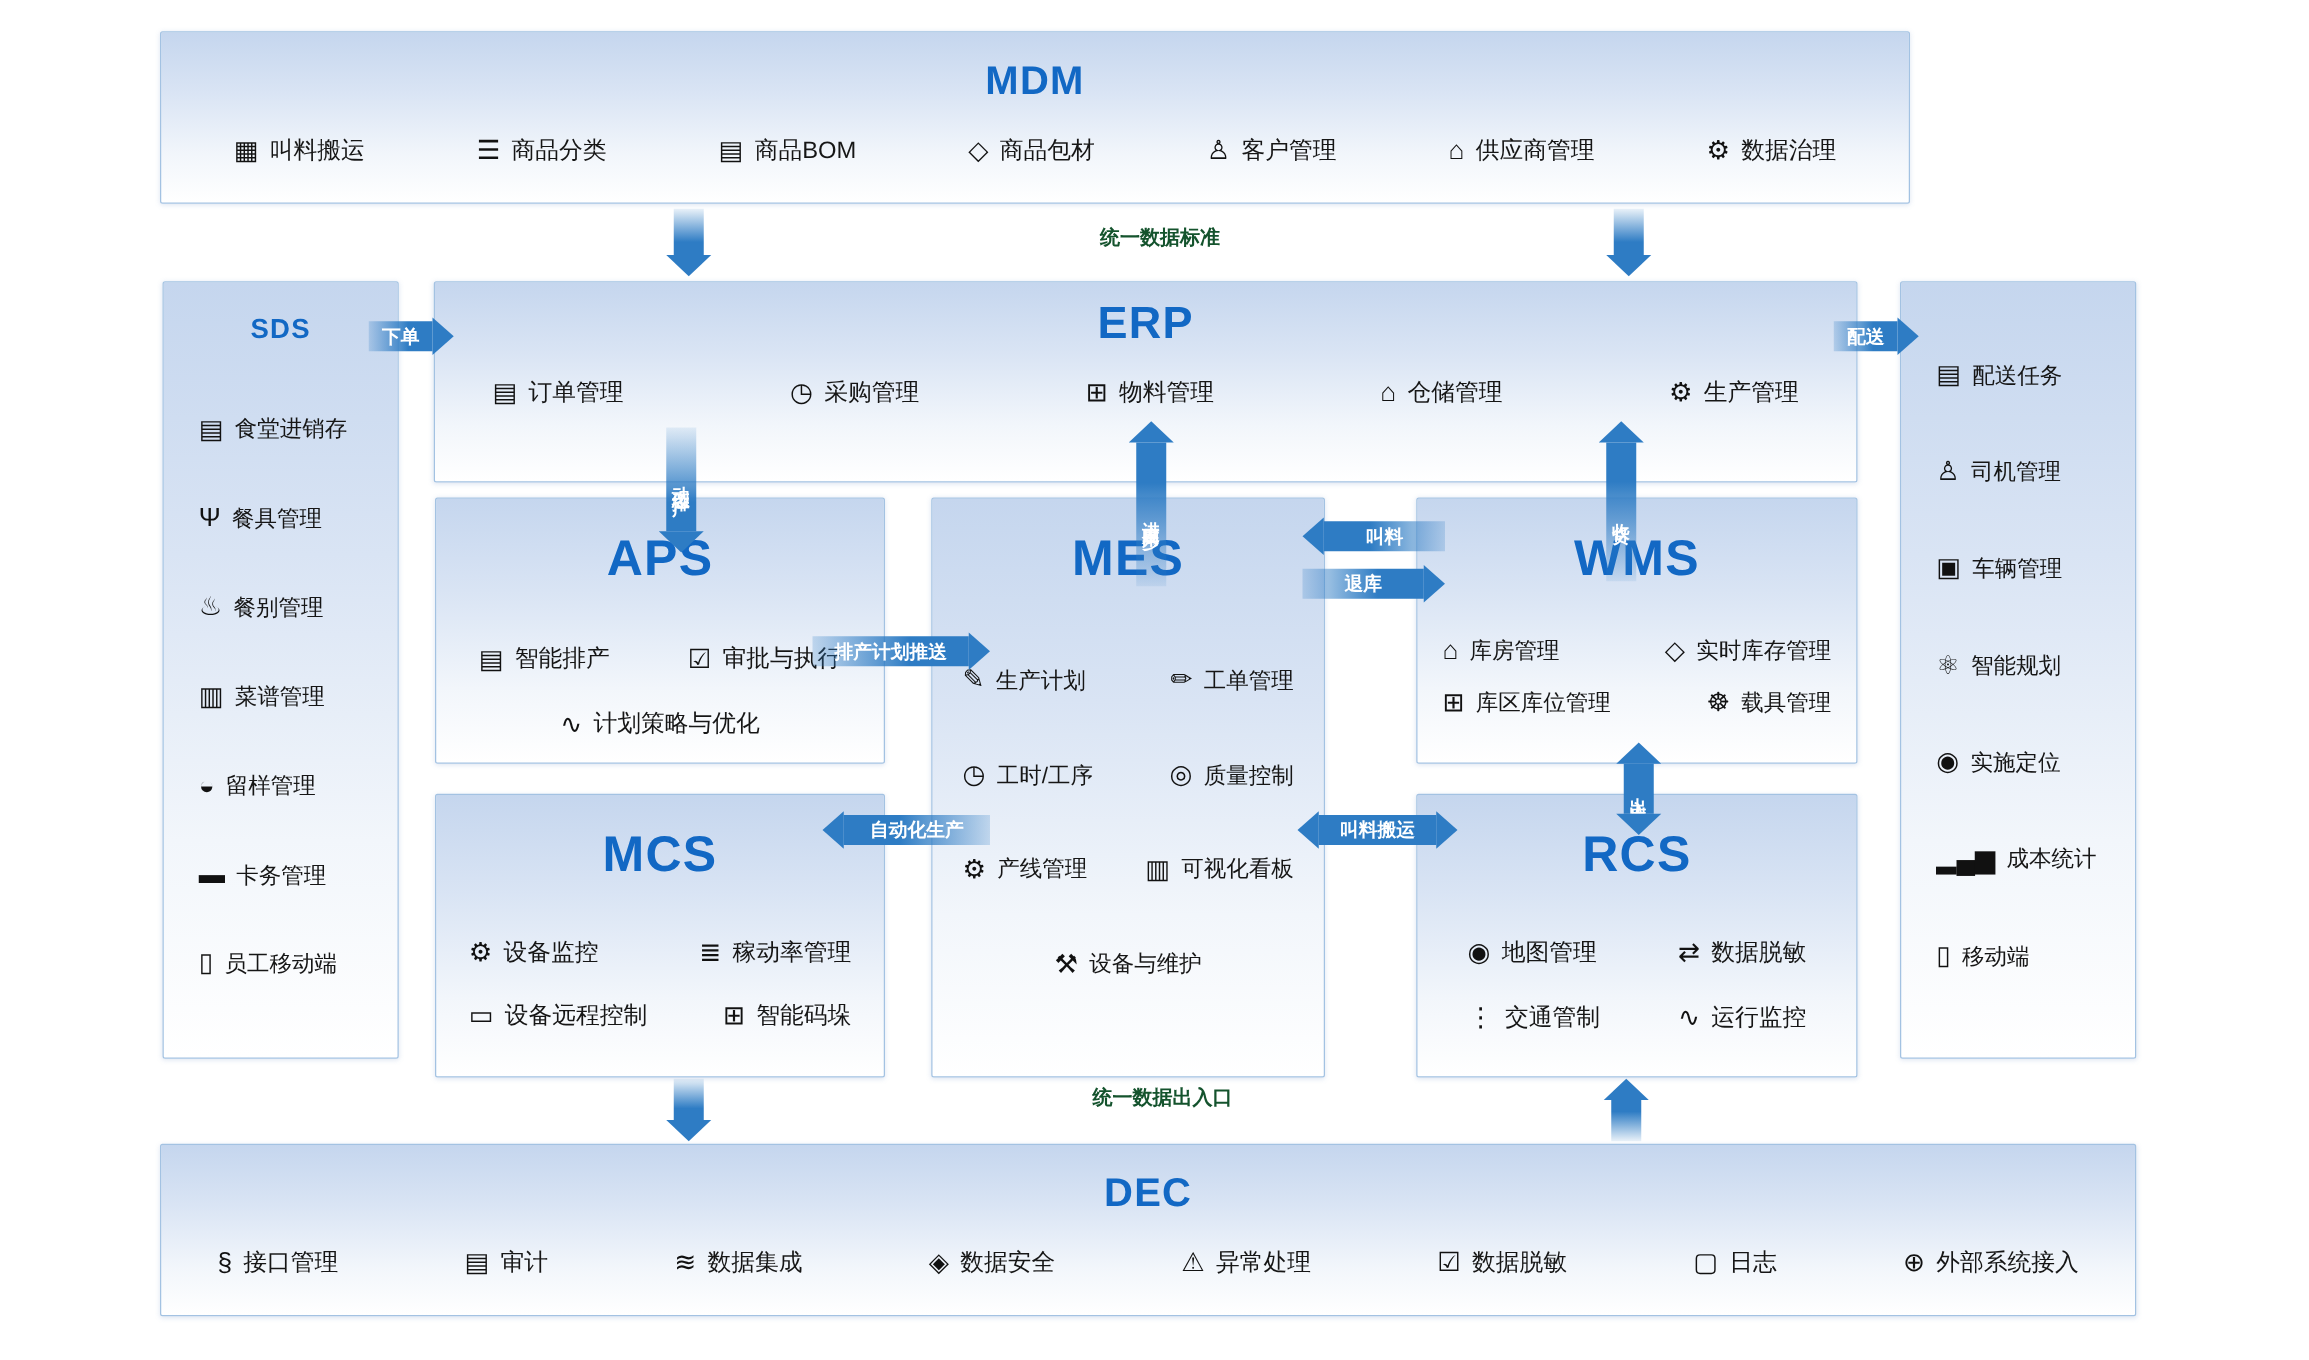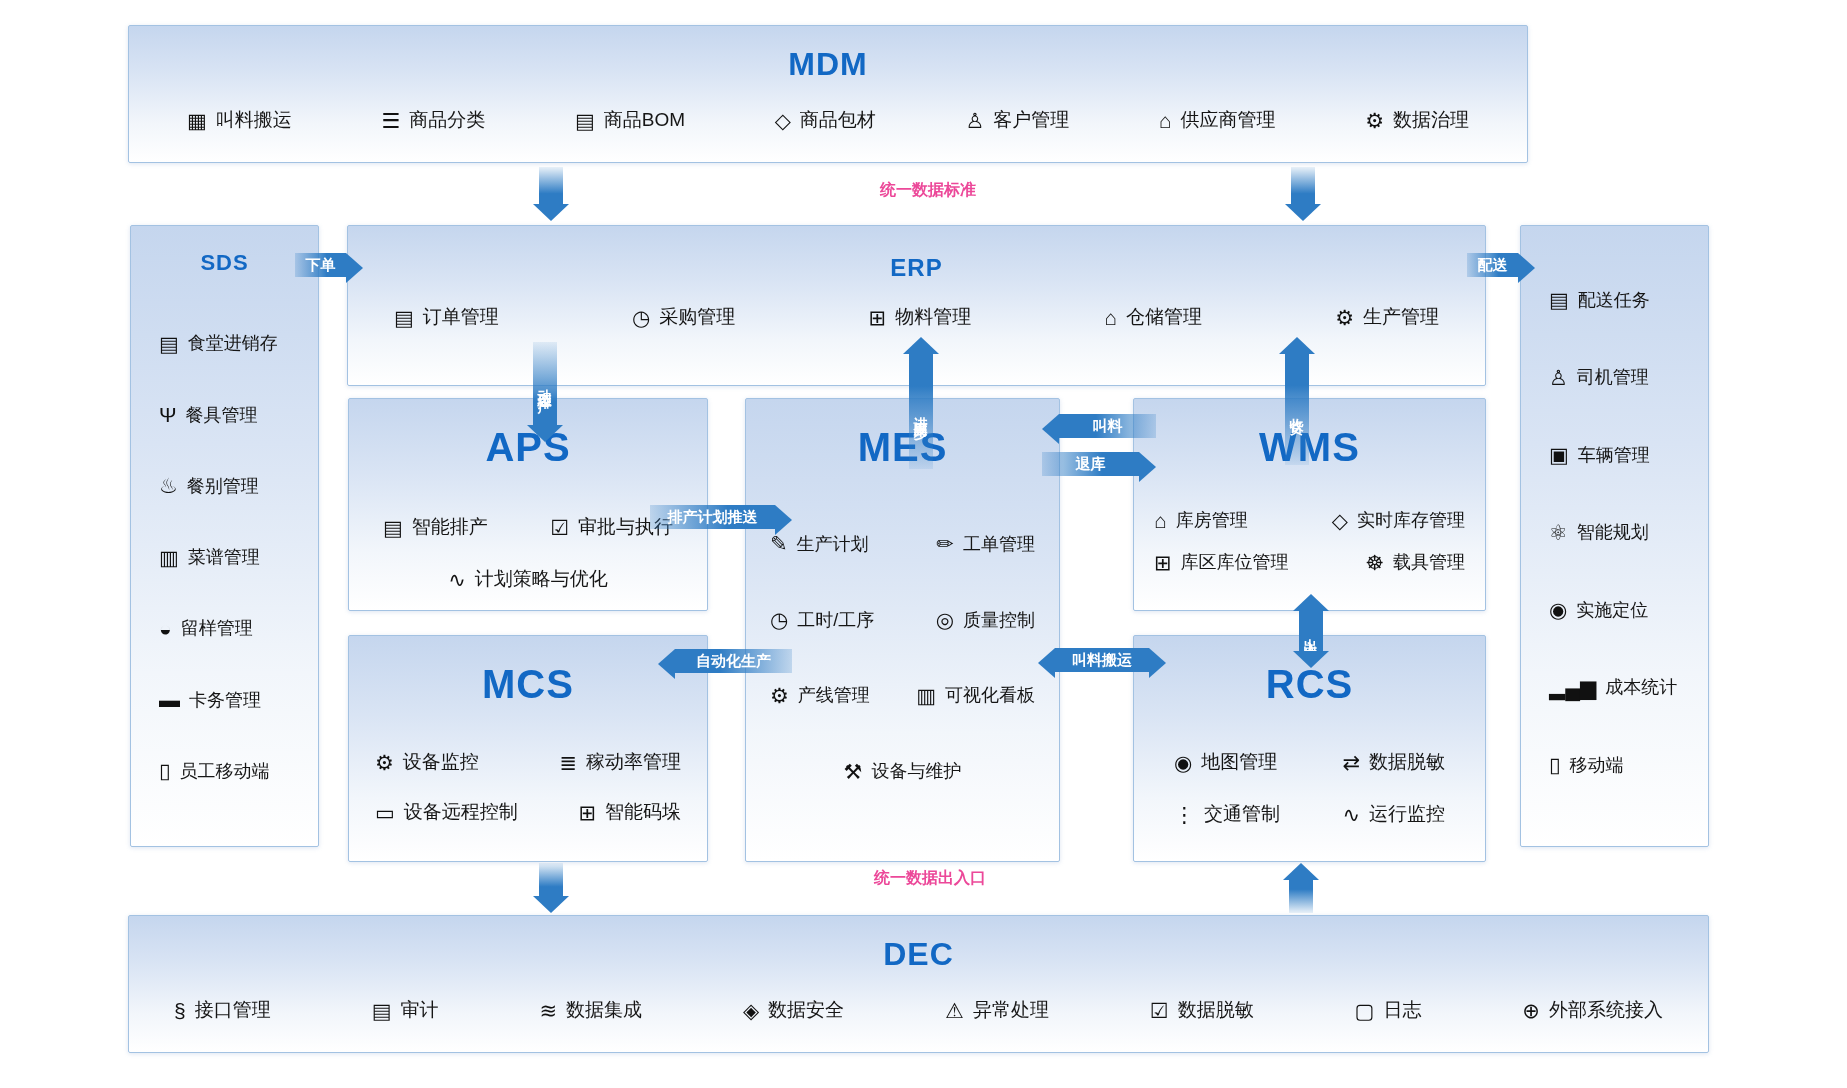--- a/index.html
+++ b/index.html
@@ -18,44 +18,44 @@
   #mdm .items{display:flex;justify-content:space-between;padding:24px 58px 0;}
   #dec .items{display:flex;justify-content:space-between;padding:24px 45px 0;}
   
   #sds{left:130px;top:225px;width:189px;height:622px;display:flex;flex-direction:column;}
   #tms{left:1520px;top:225px;width:189px;height:622px;display:flex;flex-direction:column;}
   #sds .title,#tms .title{padding-top:24px;font-size:22px;}
   .vitems{flex:1;display:flex;flex-direction:column;justify-content:space-evenly;padding:8px 0 16px 28px;}
   .vitems .item{font-size:18px;}
   
   #erp{left:347px;top:225px;width:1139px;height:161px;}
-  #erp .title{padding-top:28px;font-size:24px;}
+  #erp .title{padding-top:11px;font-size:36px;}
   #erp .items{display:flex;justify-content:space-between;padding:22px 46px 0;}
   
   #aps{left:348px;top:398px;width:360px;height:213px;}
   #mes{left:745px;top:398px;width:315px;height:464px;display:flex;flex-direction:column;}
   #wms{left:1133px;top:398px;width:353px;height:213px;}
   #mcs{left:348px;top:635px;width:360px;height:227px;}
   #rcs{left:1133px;top:635px;width:353px;height:227px;}
   #aps .title,#mes .title,#wms .title,#mcs .title,#rcs .title{padding-top:26px;font-size:40px;}
   .rows{display:flex;flex-direction:column;}
   .row{display:flex;justify-content:space-between;}
   .row.center{justify-content:center;}
   #aps .rows{margin-top:44px;gap:26px;padding:0 34px;}
   #mes .rows{flex:1;justify-content:space-evenly;padding:10px 24px 26px;}
   #mes .item{font-size:18px;}
   #wms .rows{margin-top:38px;gap:18px;padding:0 20px;}
   #wms .item{font-size:18px;}
   #mcs .rows{margin-top:42px;gap:24px;padding:0 26px;}
   #rcs .rows{margin-top:42px;gap:26px;padding:0 40px;}
   
-  .flow-label{position:absolute;color:#ec4899;font-weight:bold;font-size:16px;text-align:center;z-index:6;}
+  .flow-label{position:absolute;color:#14532d;font-weight:bold;font-size:16px;text-align:center;z-index:6;}
   
   .arrow-h,.arrow-v{position:absolute;z-index:5;display:flex;}
-  .arrow-h{flex-direction:row;align-items:flex-start;}
+  .arrow-h{flex-direction:row;align-items:center;}
   .arrow-v{flex-direction:column;align-items:center;}
   .hbody{flex:1;height:24px;display:flex;align-items:center;justify-content:center;
          color:#fff;font-weight:bold;font-size:15px;white-space:nowrap;}
   .hbody.r{background:linear-gradient(90deg,rgba(46,124,196,.22),#2e7cc4 62%);}
   .hbody.l{background:linear-gradient(270deg,rgba(46,124,196,.22),#2e7cc4 62%);}
   .hbody.solid{background:#2e7cc4;}
   .head-right{width:0;height:0;border-top:15px solid transparent;border-bottom:15px solid transparent;border-left:17px solid #2e7cc4;}
   .head-left{width:0;height:0;border-top:15px solid transparent;border-bottom:15px solid transparent;border-right:17px solid #2e7cc4;}
   .vbody{width:24px;flex:1;display:flex;align-items:center;justify-content:center;}
   .vbody.d{background:linear-gradient(180deg,rgba(46,124,196,.10),#2e7cc4 72%);}

